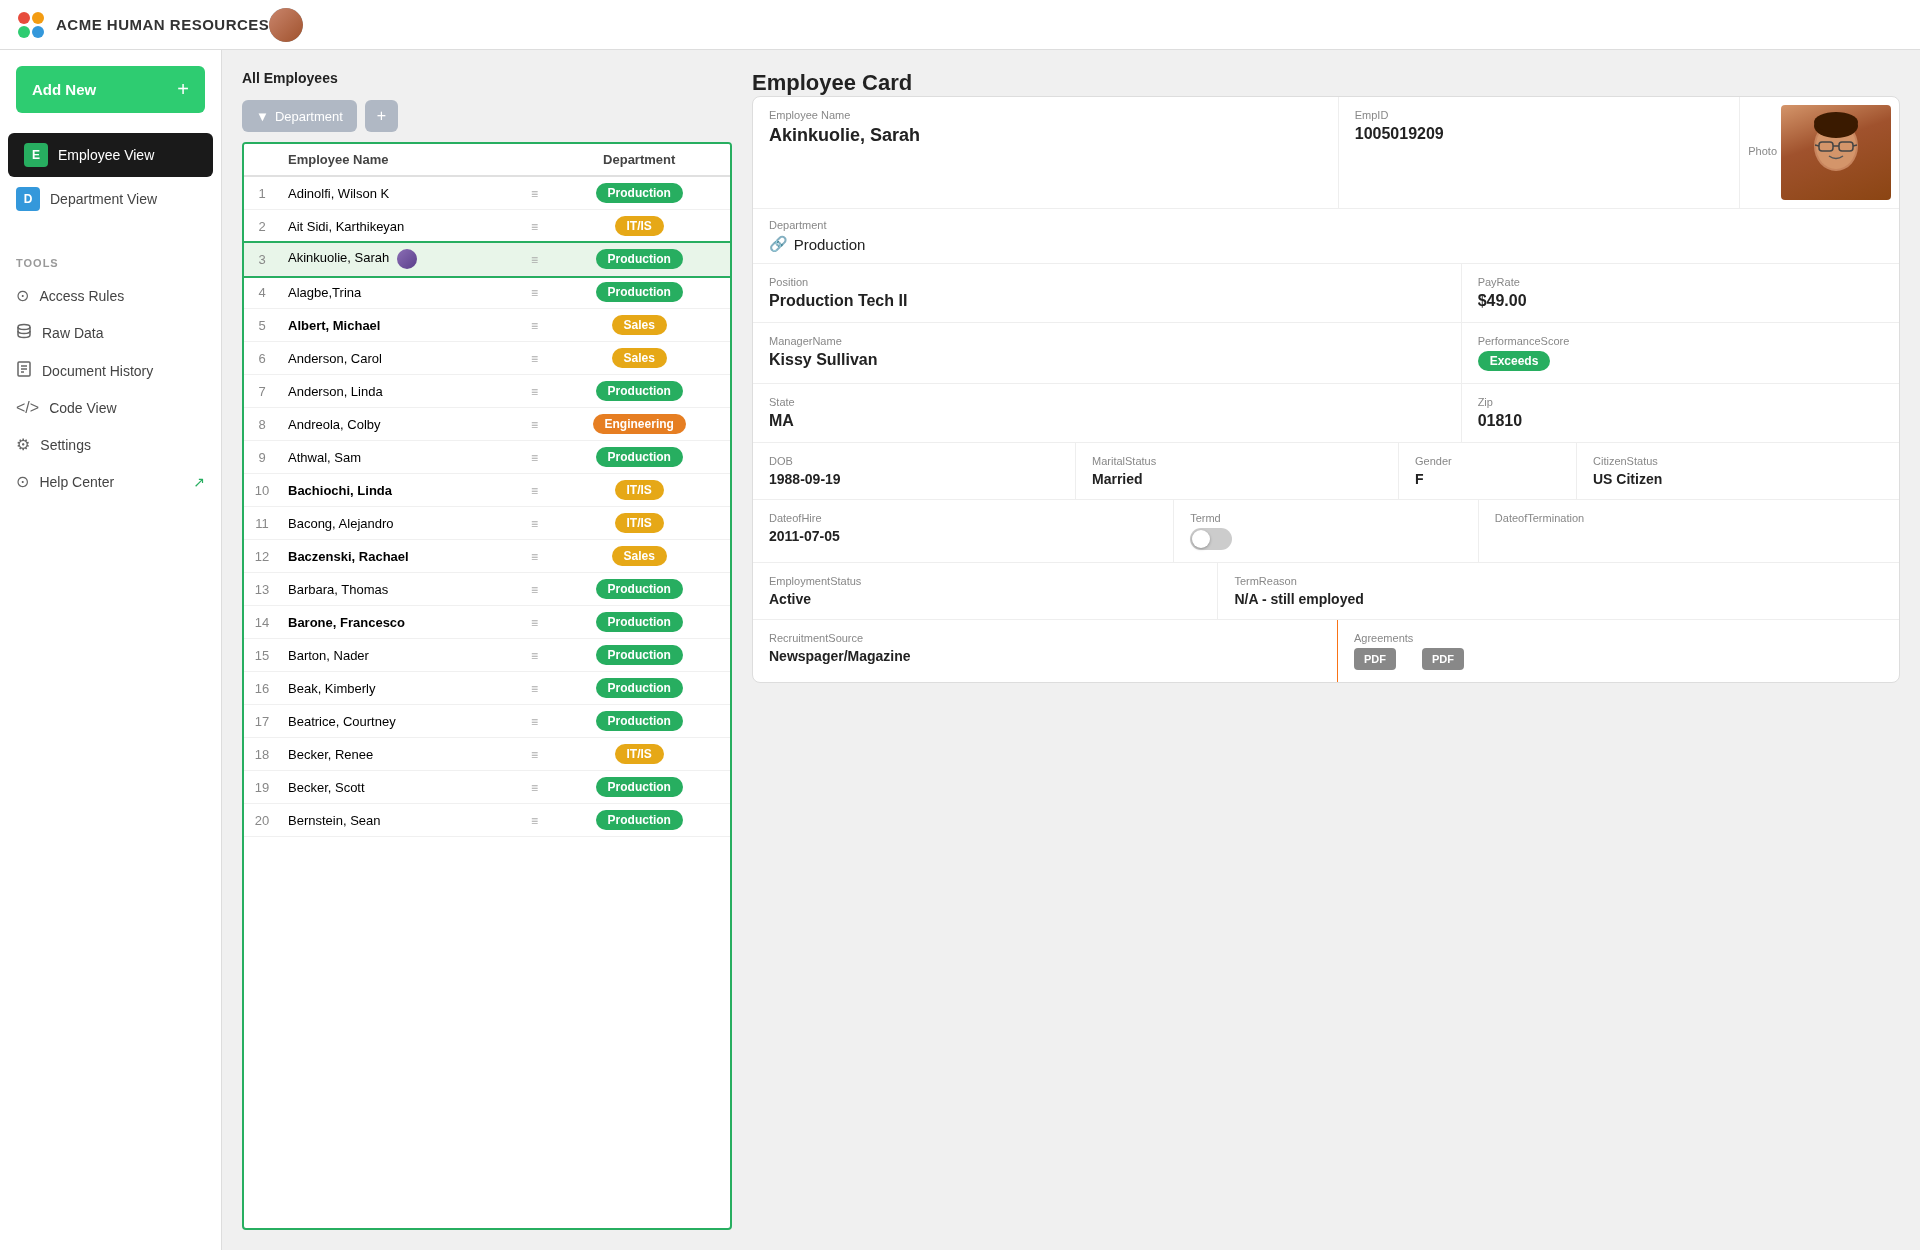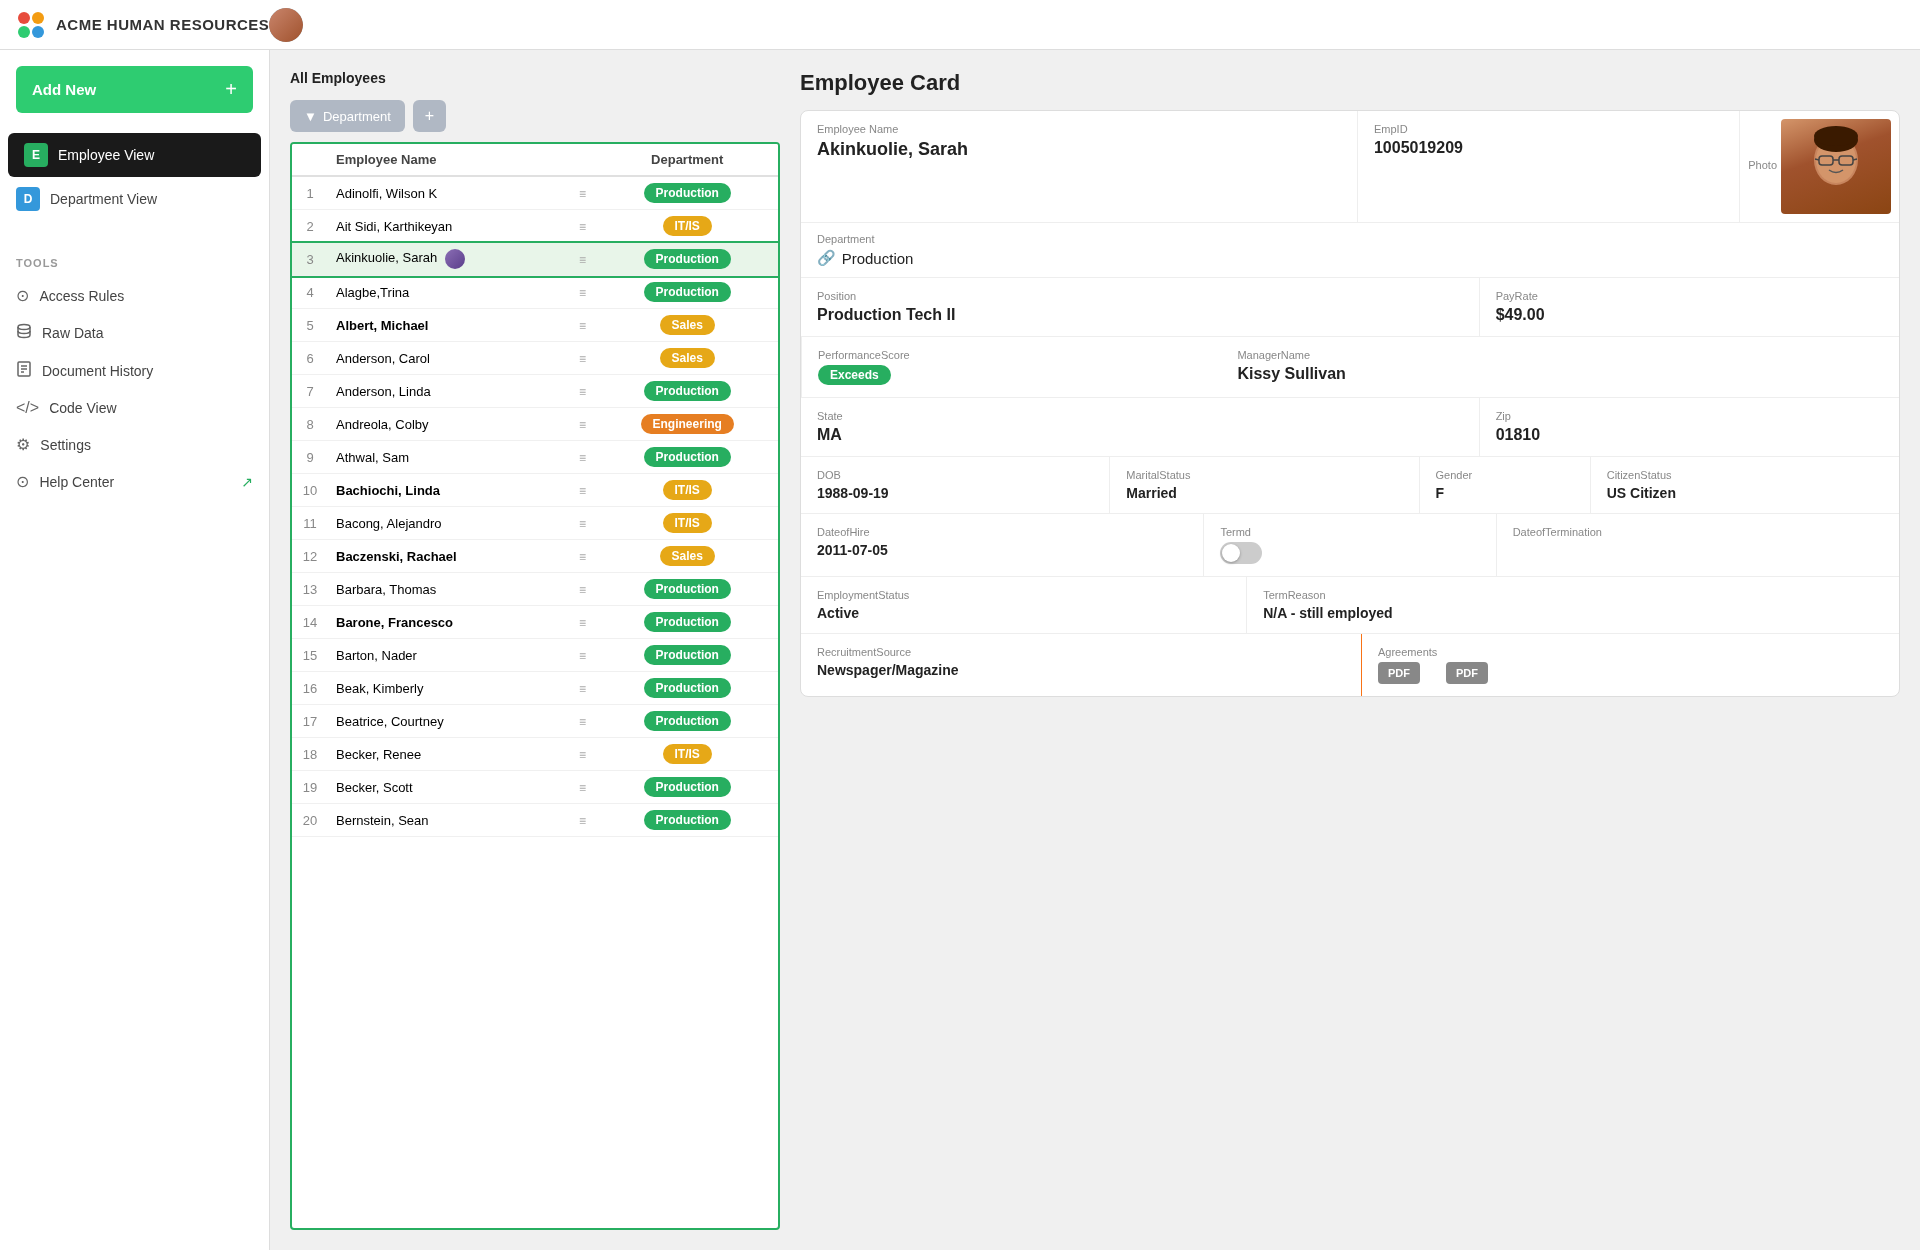--- a/index.html
+++ b/index.html
@@ -10,21 +10,21 @@
     .topbar-left { display: flex; align-items: center; gap: 10px; }
     .app-logo { width: 30px; height: 30px; }
     .app-title { font-size: 15px; font-weight: 600; color: #333; letter-spacing: 0.5px; text-transform: uppercase; }
     .avatar { width: 34px; height: 34px; border-radius: 50%; background: #999; overflow: hidden; display: flex; align-items: center; justify-content: center; }
     .avatar-inner { width: 34px; height: 34px; border-radius: 50%; background: linear-gradient(135deg, #c9856c, #a0522d); }
 
     
     .layout { display: flex; flex: 1; overflow: hidden; }
 
     
-    .sidebar { width: 270px; background: #fff; border-right: 1px solid #ddd; display: flex; flex-direction: column; padding: 16px 0; overflow-y: auto; }
+    .sidebar { width: 222px; background: #fff; border-right: 1px solid #ddd; display: flex; flex-direction: column; padding: 16px 0; overflow-y: auto; }
     .add-new-btn { margin: 0 16px 20px; background: #2ecc71; color: #fff; border: none; border-radius: 6px; padding: 12px 16px; font-size: 15px; font-weight: 600; cursor: pointer; display: flex; align-items: center; justify-content: space-between; }
     .add-new-btn .plus { font-size: 20px; font-weight: 300; }
 
     .nav-item { display: flex; align-items: center; gap: 10px; padding: 10px 16px; cursor: pointer; font-size: 14px; color: #444; }
     .nav-item.active { background: #1a1a1a; color: #fff; border-radius: 6px; margin: 0 8px; }
     .nav-icon { width: 24px; height: 24px; border-radius: 4px; display: flex; align-items: center; justify-content: center; font-size: 12px; font-weight: 700; }
     .nav-icon.e { background: #27ae60; color: #fff; }
     .nav-icon.d { background: #3498db; color: #fff; }
 
     .tools-section { padding: 16px 16px 8px; font-size: 11px; color: #999; font-weight: 700; letter-spacing: 1px; margin-top: 20px; }
@@ -52,21 +52,21 @@
     td.icon-cell { text-align: center; width: 28px; color: #888; }
     td.dept-cell { text-align: center; }
     .dept-badge { display: inline-block; border-radius: 12px; padding: 3px 12px; font-size: 12px; font-weight: 600; color: #fff; }
     .dept-production { background: #27ae60; }
     .dept-itis { background: #e6a817; }
     .dept-sales { background: #e6a817; }
     .dept-engineering { background: #e67e22; }
 
     
     .employee-card-panel { flex: 1; }
-    .card-title { font-size: 22px; font-weight: 700; color: #222; margin-bottom: 14px; }
+    .card-title { font-size: 22px; font-weight: 700; color: #222; margin-bottom: 0; }
     .card { background: #fff; border: 1px solid #ddd; border-radius: 8px; padding: 0; overflow: hidden; }
     .card-cell { padding: 12px 16px; flex: 1; }
     .card-cell.photo-cell { flex: 0 0 130px; padding: 8px; display: flex; align-items: center; justify-content: center; border-left: 1px solid #eee; }
     .card-label { font-size: 11px; color: #888; font-weight: 500; margin-bottom: 4px; }
     .card-value { font-size: 16px; font-weight: 600; color: #222; }
     .card-value.large { font-size: 18px; }
     .card-value.small { font-size: 14px; }
 
     .dept-link { display: flex; align-items: center; gap: 6px; font-size: 15px; color: #222; }
 
@@ -492,29 +492,29 @@
             <div class="card-label">Position</div>
             <div class="card-value">Production Tech II</div>
           </div>
           <div class="card-cell" style="border-left:1px solid #eee;flex:0.6;">
             <div class="card-label">PayRate</div>
             <div class="card-value">$49.00</div>
           </div>
         </div>
 
         <div style="display:flex;border-bottom:1px solid #eee;">
+          <div class="card-cell" style="flex:1;">
+            <div class="card-label">ManagerName</div>
+            <div class="card-value">Kissy Sullivan</div>
+          </div>
           <div class="card-cell" style="border-left:1px solid #eee;flex:0.6;">
             <div class="card-label">PerformanceScore</div>
             <div>
               <span class="exceeds-badge">Exceeds</span>
             </div>
-          </div>
-          <div class="card-cell" style="flex:1;">
-            <div class="card-label">ManagerName</div>
-            <div class="card-value">Kissy Sullivan</div>
           </div>
         </div>
 
         <div style="display:flex;border-bottom:1px solid #eee;">
           <div class="card-cell" style="flex:1;">
             <div class="card-label">State</div>
             <div class="card-value">MA</div>
           </div>
           <div class="card-cell" style="border-left:1px solid #eee;flex:0.6;">
             <div class="card-label">Zip</div>

